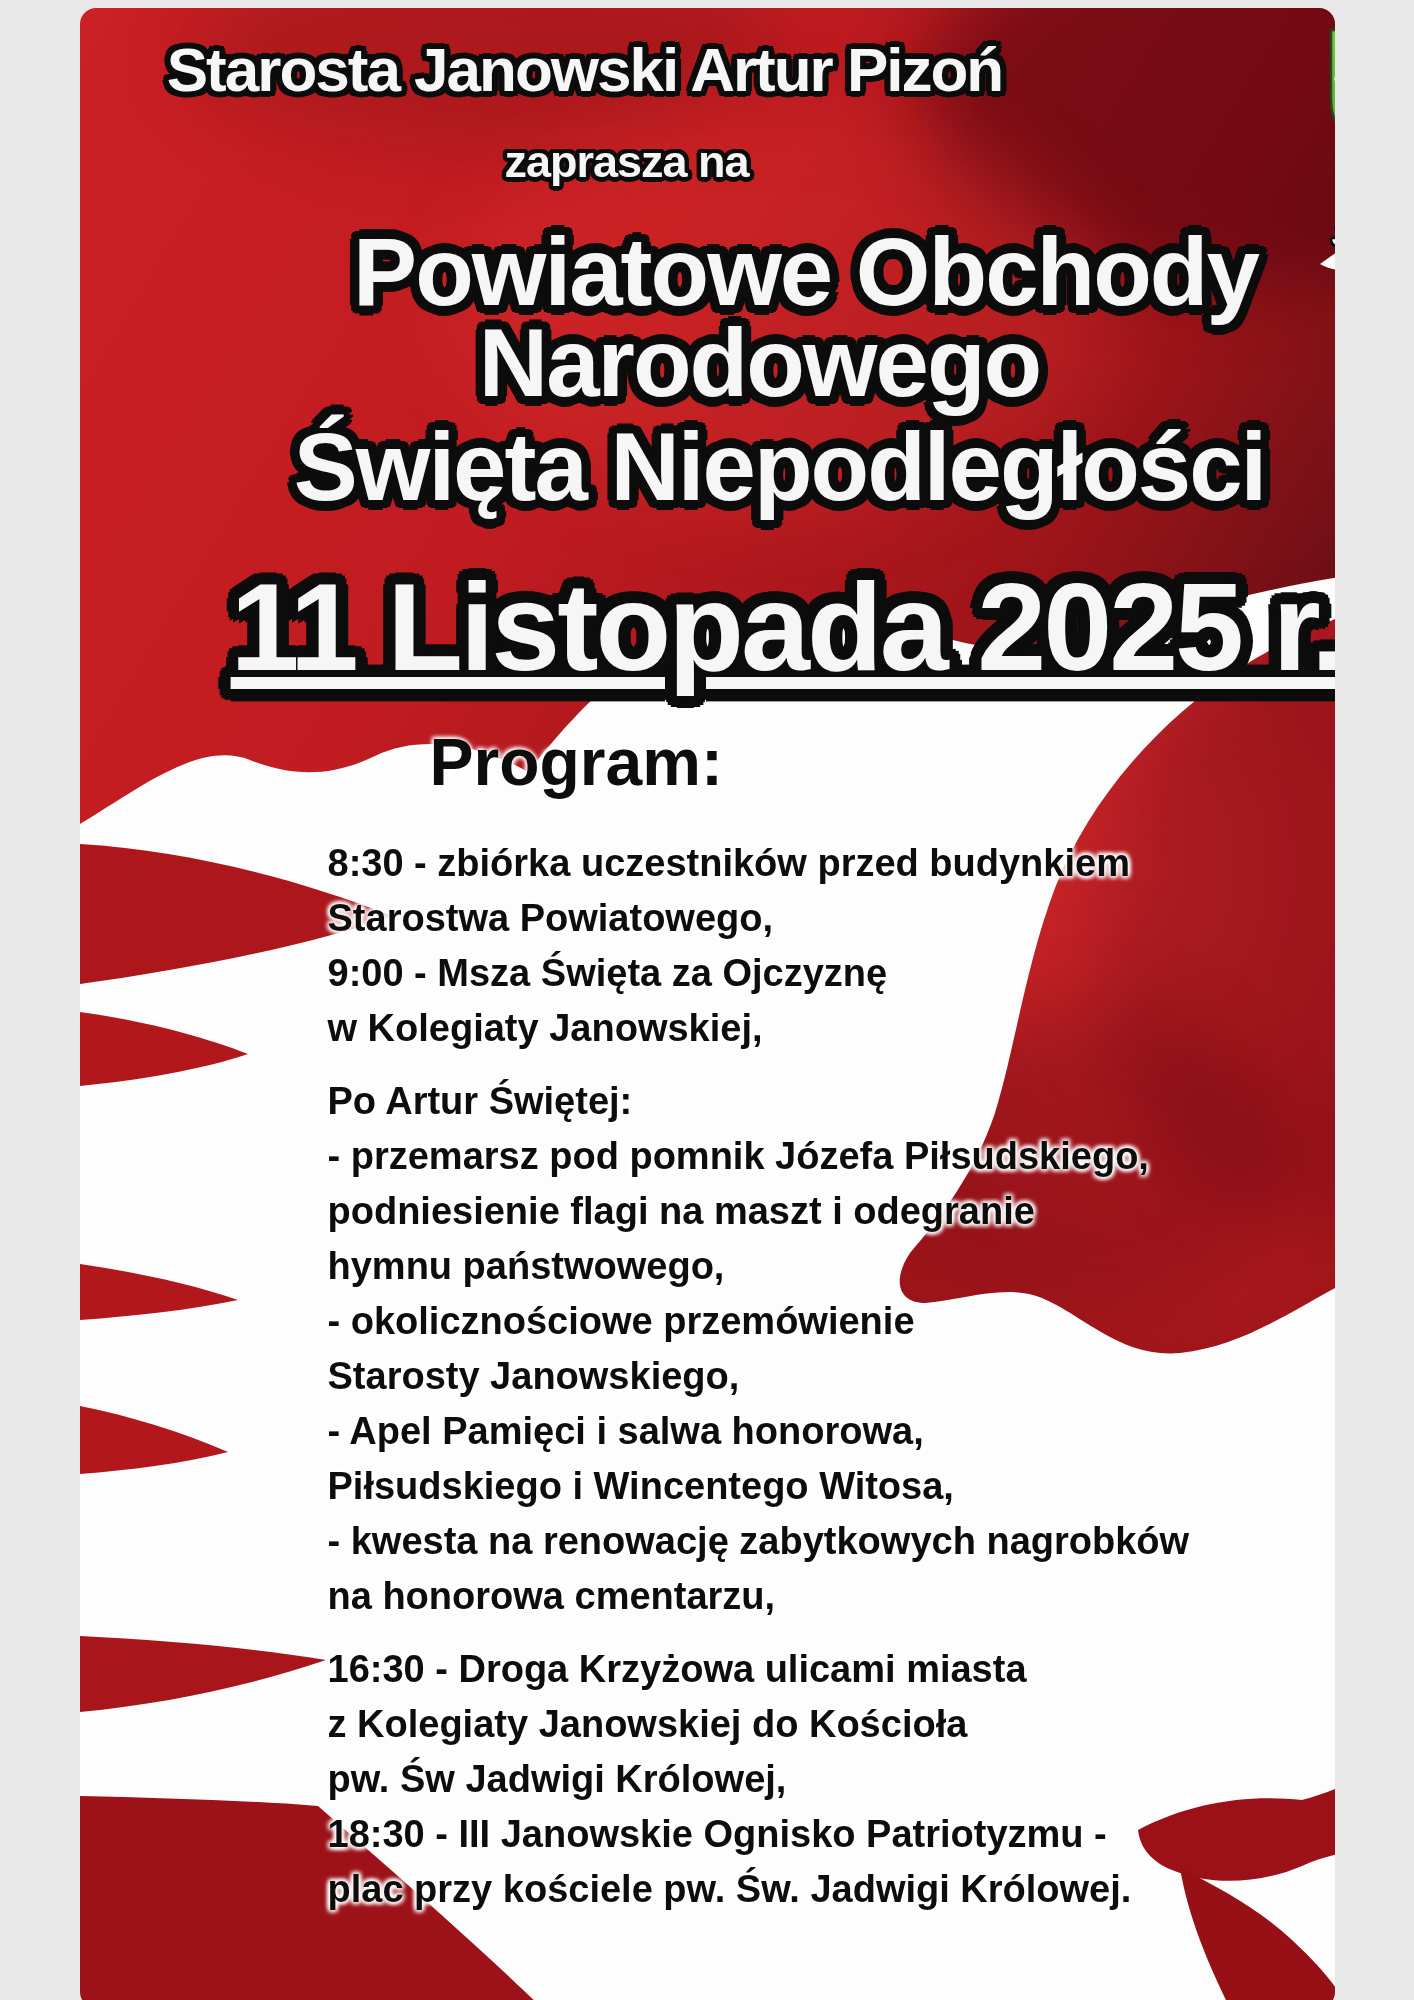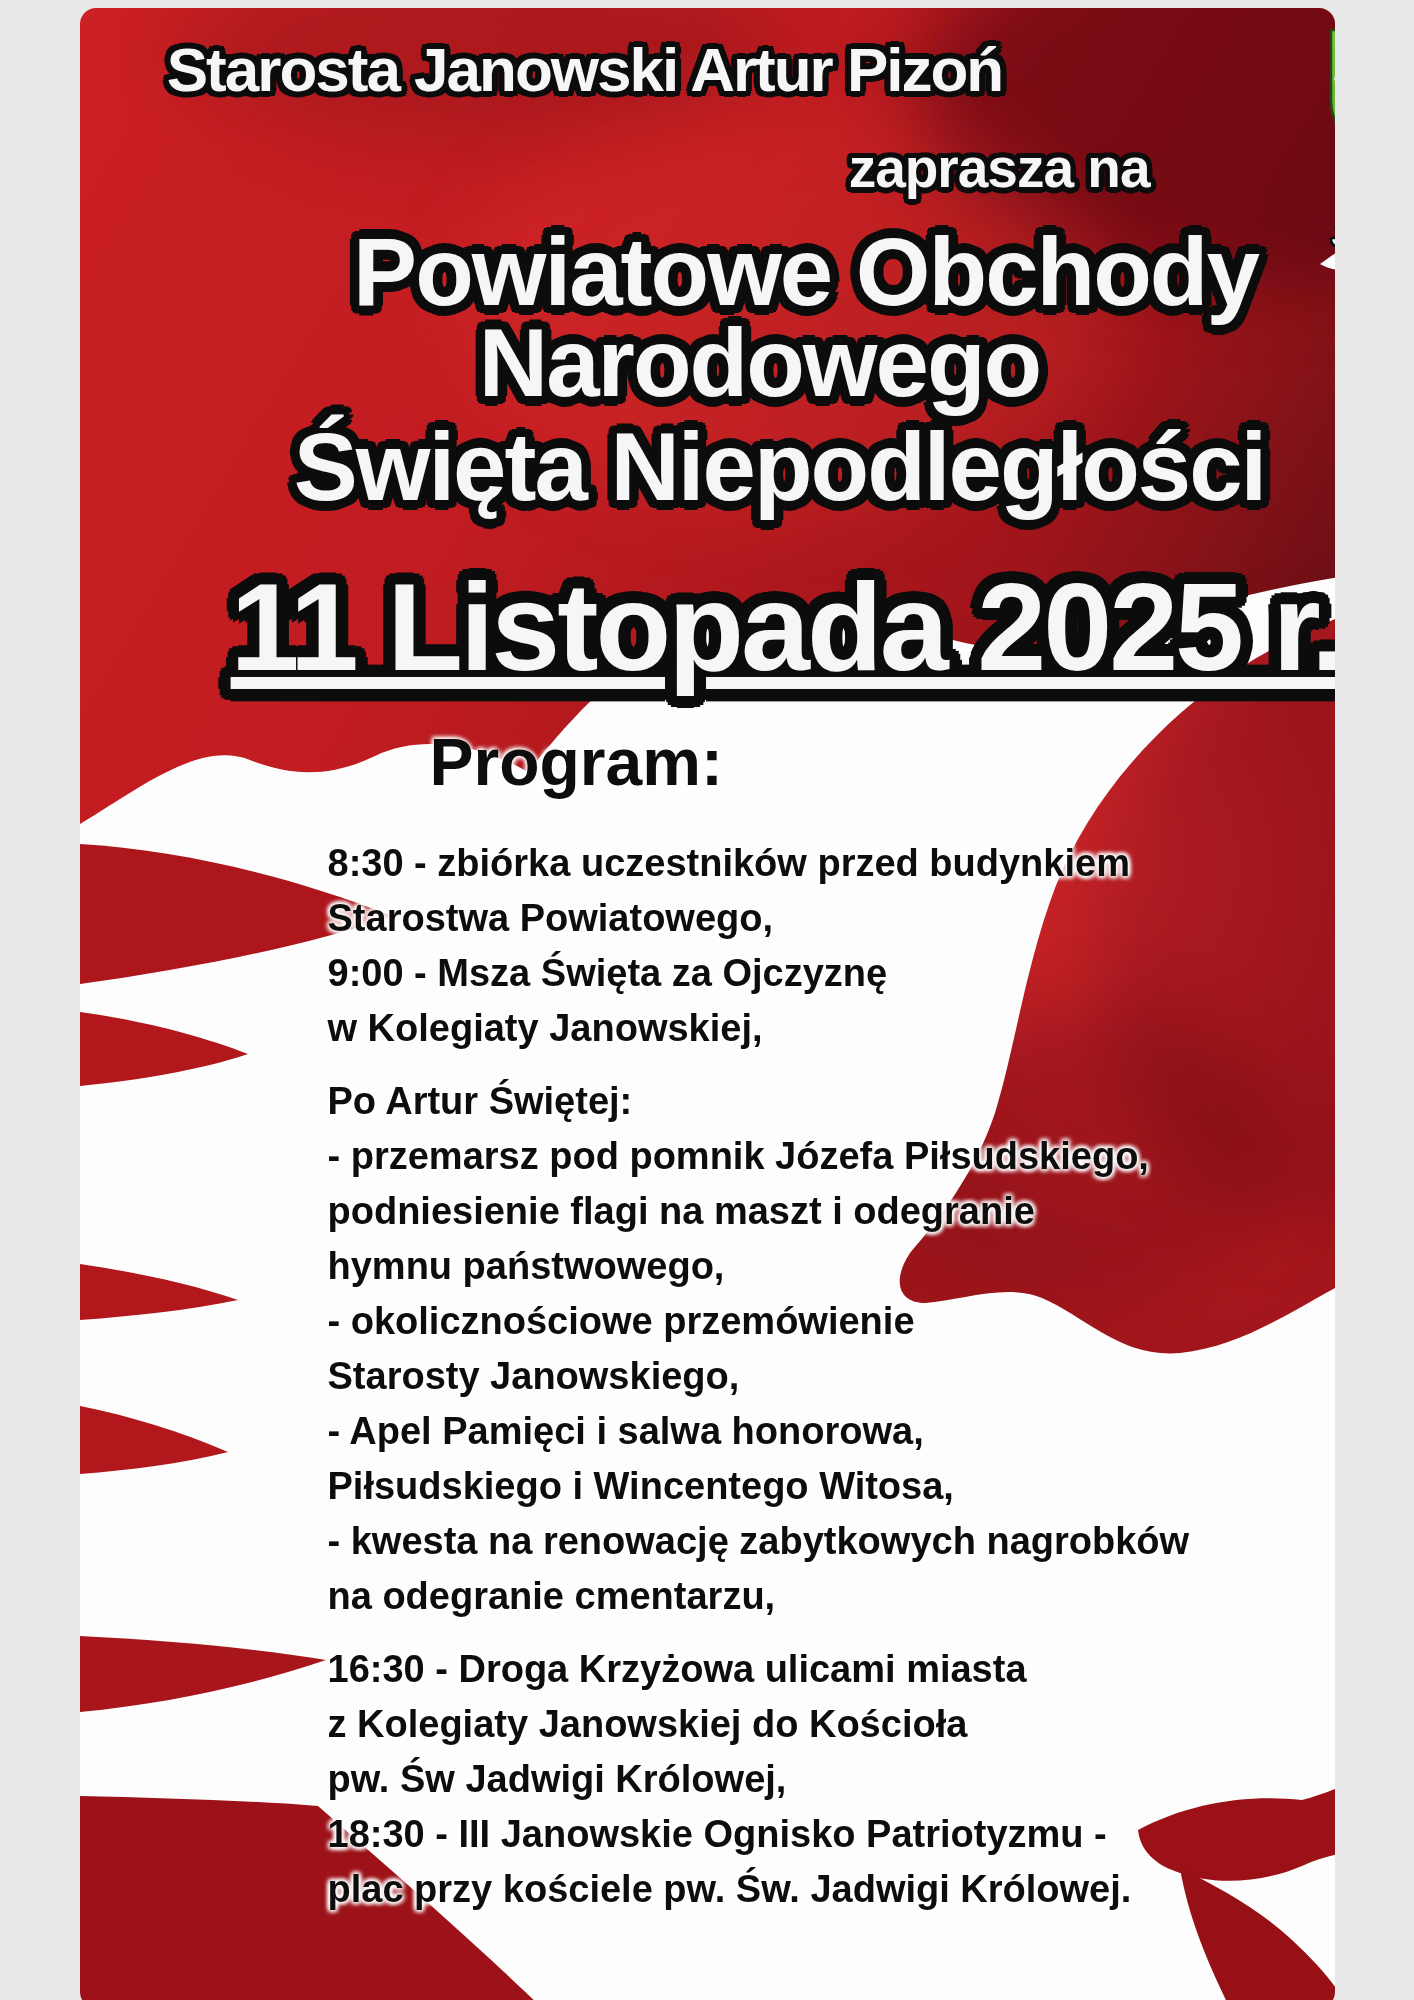--- a/index.html
+++ b/index.html
@@ -20,21 +20,21 @@
     text-shadow:
       0.1em 0 0 #0c0c0c, 0.087em 0.05em 0 #0c0c0c, 0.05em 0.087em 0 #0c0c0c,
       0 0.1em 0 #0c0c0c, -0.05em 0.087em 0 #0c0c0c, -0.087em 0.05em 0 #0c0c0c,
       -0.1em 0 0 #0c0c0c, -0.087em -0.05em 0 #0c0c0c, -0.05em -0.087em 0 #0c0c0c,
       0 -0.1em 0 #0c0c0c, 0.05em -0.087em 0 #0c0c0c, 0.087em -0.05em 0 #0c0c0c,
       0.075em 0.075em 0 #0c0c0c, -0.075em 0.075em 0 #0c0c0c,
       0.075em -0.075em 0 #0c0c0c, -0.075em -0.075em 0 #0c0c0c,
       0.06em 0 0 #0c0c0c, 0 0.06em 0 #0c0c0c, -0.06em 0 0 #0c0c0c, 0 -0.06em 0 #0c0c0c;
   }
   .header-line1{top:26px;left:0;width:1010px;text-align:center;font-size:62px;letter-spacing:-2px;}
-  .invite-line{top:128px;left:0;width:1070px;text-align:right;font-size:55px;letter-spacing:-1px;}
+  .invite-line{top:128px;left:12px;width:1070px;text-align:center;font-size:45px;letter-spacing:-1px;}
   .title-line{left:0;width:1360px;text-align:center;font-size:96px;letter-spacing:-2px;}
   .title-1{top:209px;padding-left:46px;}
   .title-2{top:300px;}
   .title-3{top:404px;padding-left:20px;}
   .date-line{top:548px;left:0;width:1414px;text-align:center;font-size:124px;letter-spacing:-3px;text-decoration:underline;}
   .program-heading{
     top:716px;left:350px;font-size:66px;color:#0d0d0d;letter-spacing:0;
     text-shadow:0 0 5px #fff,2px 2px 4px #fff,-2px -2px 4px #fff;
   }
   .program{
@@ -168,21 +168,21 @@
     <div class="block">
       <div class="pline">Po Artur Świętej:</div>
       <div class="pline">- przemarsz pod pomnik Józefa Piłsudskiego,</div>
       <div class="pline">podniesienie flagi na maszt i odegranie</div>
       <div class="pline">hymnu państwowego,</div>
       <div class="pline">- okolicznościowe przemówienie</div>
       <div class="pline">Starosty Janowskiego,</div>
       <div class="pline">- Apel Pamięci i salwa honorowa,</div>
       <div class="pline">Piłsudskiego i Wincentego Witosa,</div>
       <div class="pline">- kwesta na renowację zabytkowych nagrobków</div>
-      <div class="pline">na odegranie cmentarzu,</div>
+      <div class="pline">na honorowa cmentarzu,</div>
     </div>
     <div class="block">
       <div class="pline">16:30 - Droga Krzyżowa ulicami miasta</div>
       <div class="pline">z Kolegiaty Janowskiej do Kościoła</div>
       <div class="pline">pw. Św Jadwigi Królowej,</div>
       <div class="pline">18:30 - III Janowskie Ognisko Patriotyzmu -</div>
       <div class="pline">plac przy kościele pw. Św. Jadwigi Królowej.</div>
     </div>
   </div>
 

